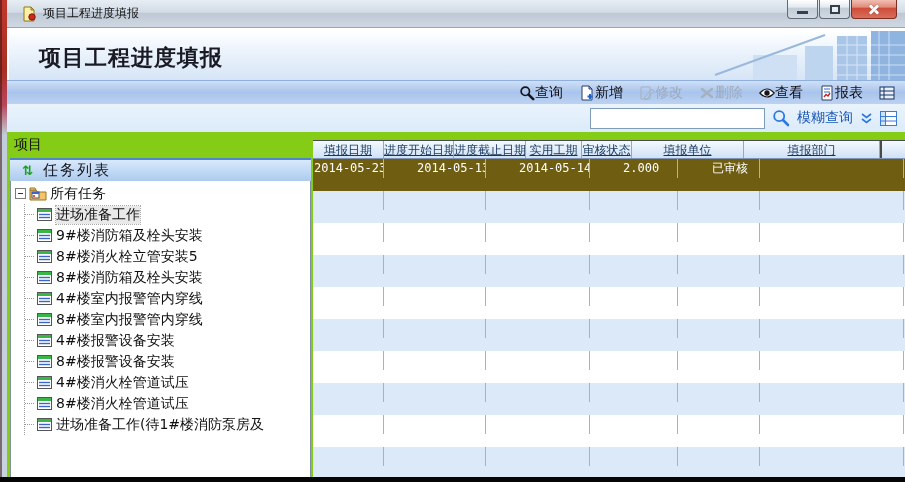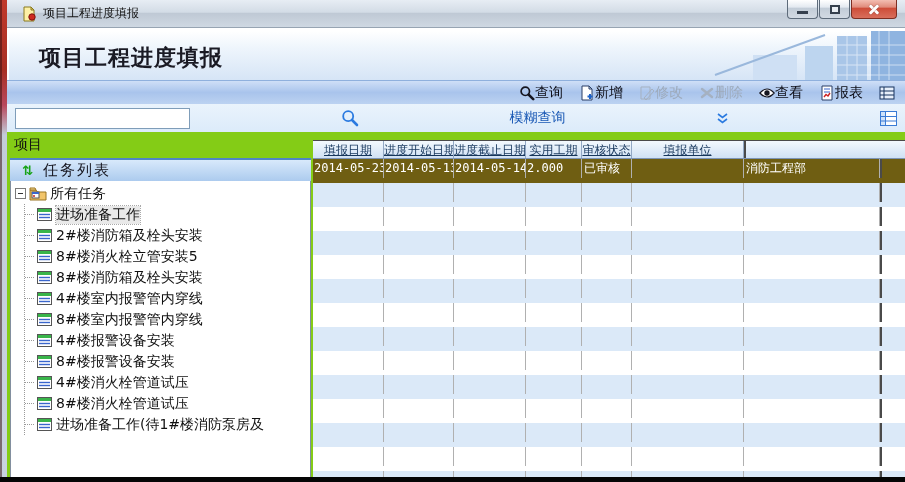--- a/index.html
+++ b/index.html
@@ -43,21 +43,21 @@
   
   .toolbar { height:24px; flex:0 0 24px; display:flex; align-items:center; justify-content:flex-end; gap:16px; padding-right:10px;
     background:linear-gradient(180deg,#cfdff7 0%,#a9c4ec 50%,#bcd2f1 100%);
     border-top:1px solid #8fb0dd; }
   .tb-btn { display:flex; align-items:center; font-size:14px; color:#0b0b14; cursor:pointer; white-space:nowrap; }
   .tb-btn.disabled { color:#9daabb; cursor:default; }
   .tb-btn.disabled svg * { stroke:#a5b1c1 !important; fill:none !important; }
   .tb-icon { width:16px; height:16px; display:inline-block; }
 
   
-  .search-band { height:28px; flex:0 0 28px; display:flex; align-items:center; justify-content:space-between; gap:7px;
+  .search-band { height:28px; flex:0 0 28px; display:flex; align-items:center; justify-content:flex-end; gap:7px;
     padding-right:8px; background:linear-gradient(180deg,#eaf3fc 0%,#dcebfa 100%);padding-left:8px; }
   .search-input { width:175px; height:21px; border:1px solid #7f9db9; background:#fff; font-size:12px; padding:0 3px;
     font-family:"DejaVu Sans", sans-serif; }
   .fuzzy-label { font-size:14px; color:#1857b4; white-space:nowrap; cursor:pointer; }
 
   
   .content { flex:1 1 auto; display:flex; background:#84cc16; overflow:hidden; }
 
   
   .left-col { margin-left:3px; width:301px; flex:0 0 301px; display:flex; flex-direction:column; }
@@ -88,21 +88,21 @@
 
   
   .right-col { flex:1; display:flex; flex-direction:column; padding-top:8px; overflow:hidden; }
   .grid-cols { display:grid; grid-template-columns:71px 70px 72px 56px 50px 112px 136px minmax(0,1fr); }
   .thead { height:19px; flex:0 0 19px; background:linear-gradient(180deg,#f3f9fe 0%,#d0e1f4 100%);
     border-top:1px solid #4a4a4a; border-bottom:1px solid #7d94b5; }
   .th { font-size:12px; color:#16365c; text-align:center; line-height:18px; overflow:hidden; white-space:nowrap;
     border-right:1px solid #92a8c4;text-decoration:underline; }
   .th.col8 { border-left:2px solid #4a4a4a; border-right:none; }
   .tbody { flex:1; overflow:hidden; background:#fff; }
-  .trow { height:24px; }
+  .trow { height:32px;gap:32px; }
   .trow:nth-child(even) { background:#dbe9f8; }
   .trow .c { display:block; overflow:hidden; white-space:nowrap; border-right:1px solid #b0b0b0; height:19px; }
   .trow .c.col8 { border-left:2px solid #4a4a4a; border-right:none; }
   .trow.selected { background:#6f5e12; color:#fff; }
   .cell-date { font-family:"DejaVu Sans Mono", monospace; font-size:12px; line-height:18px; padding-left:1px; }
   .cell-txt { font-size:12px; line-height:18px; padding-left:2px; }
 
   
   .bottom-bar { position:absolute; left:0; bottom:0; width:905px; height:5px; background:#050505; z-index:50; }
 </style>
@@ -259,21 +259,21 @@
               </svg>
               <span class="tree-label">进场准备工作</span>
             </div>
           <div class="tree-item">
               <svg class="task-ico" width="15" height="13" viewBox="0 0 15 13">
                 <rect x="0.5" y="0.5" width="14" height="12" fill="#fff" stroke="#555"></rect>
                 <rect x="1" y="1" width="13" height="3" fill="#39b54a"></rect>
                 <line x1="2" y1="6.5" x2="13" y2="6.5" stroke="#3a66cc" stroke-width="1.4"></line>
                 <line x1="2" y1="9.5" x2="13" y2="9.5" stroke="#3a66cc" stroke-width="1.4"></line>
               </svg>
-              <span class="tree-label">2#楼消防箱及栓头安装</span>
+              <span class="tree-label">9#楼消防箱及栓头安装</span>
             </div>
           <div class="tree-item">
               <svg class="task-ico" width="15" height="13" viewBox="0 0 15 13">
                 <rect x="0.5" y="0.5" width="14" height="12" fill="#fff" stroke="#555"></rect>
                 <rect x="1" y="1" width="13" height="3" fill="#39b54a"></rect>
                 <line x1="2" y1="6.5" x2="13" y2="6.5" stroke="#3a66cc" stroke-width="1.4"></line>
                 <line x1="2" y1="9.5" x2="13" y2="9.5" stroke="#3a66cc" stroke-width="1.4"></line>
               </svg>
               <span class="tree-label">8#楼消火栓立管安装5</span>
             </div>
@@ -356,20 +356,21 @@
     <div style="width:2px;flex:0 0 2px;"></div>
 
     <div class="right-col">
       <div class="thead grid-cols">
         <span class="th">填报日期</span>
         <span class="th">进度开始日期</span>
         <span class="th">进度截止日期</span>
         <span class="th">实用工期</span>
         <span class="th">审核状态</span>
         <span class="th">填报单位</span>
+        <span class="th">填报部门</span>
         <span class="th col8"></span>
       </div>
       <div class="tbody" id="table-body">
         <div class="trow selected grid-cols">
           <span class="c cell-date">2014-05-23</span>
           <span class="c cell-date">2014-05-13</span>
           <span class="c cell-date">2014-05-14</span>
           <span class="c cell-date">2.000</span>
           <span class="c cell-txt">已审核</span>
           <span class="c cell-txt"></span>

